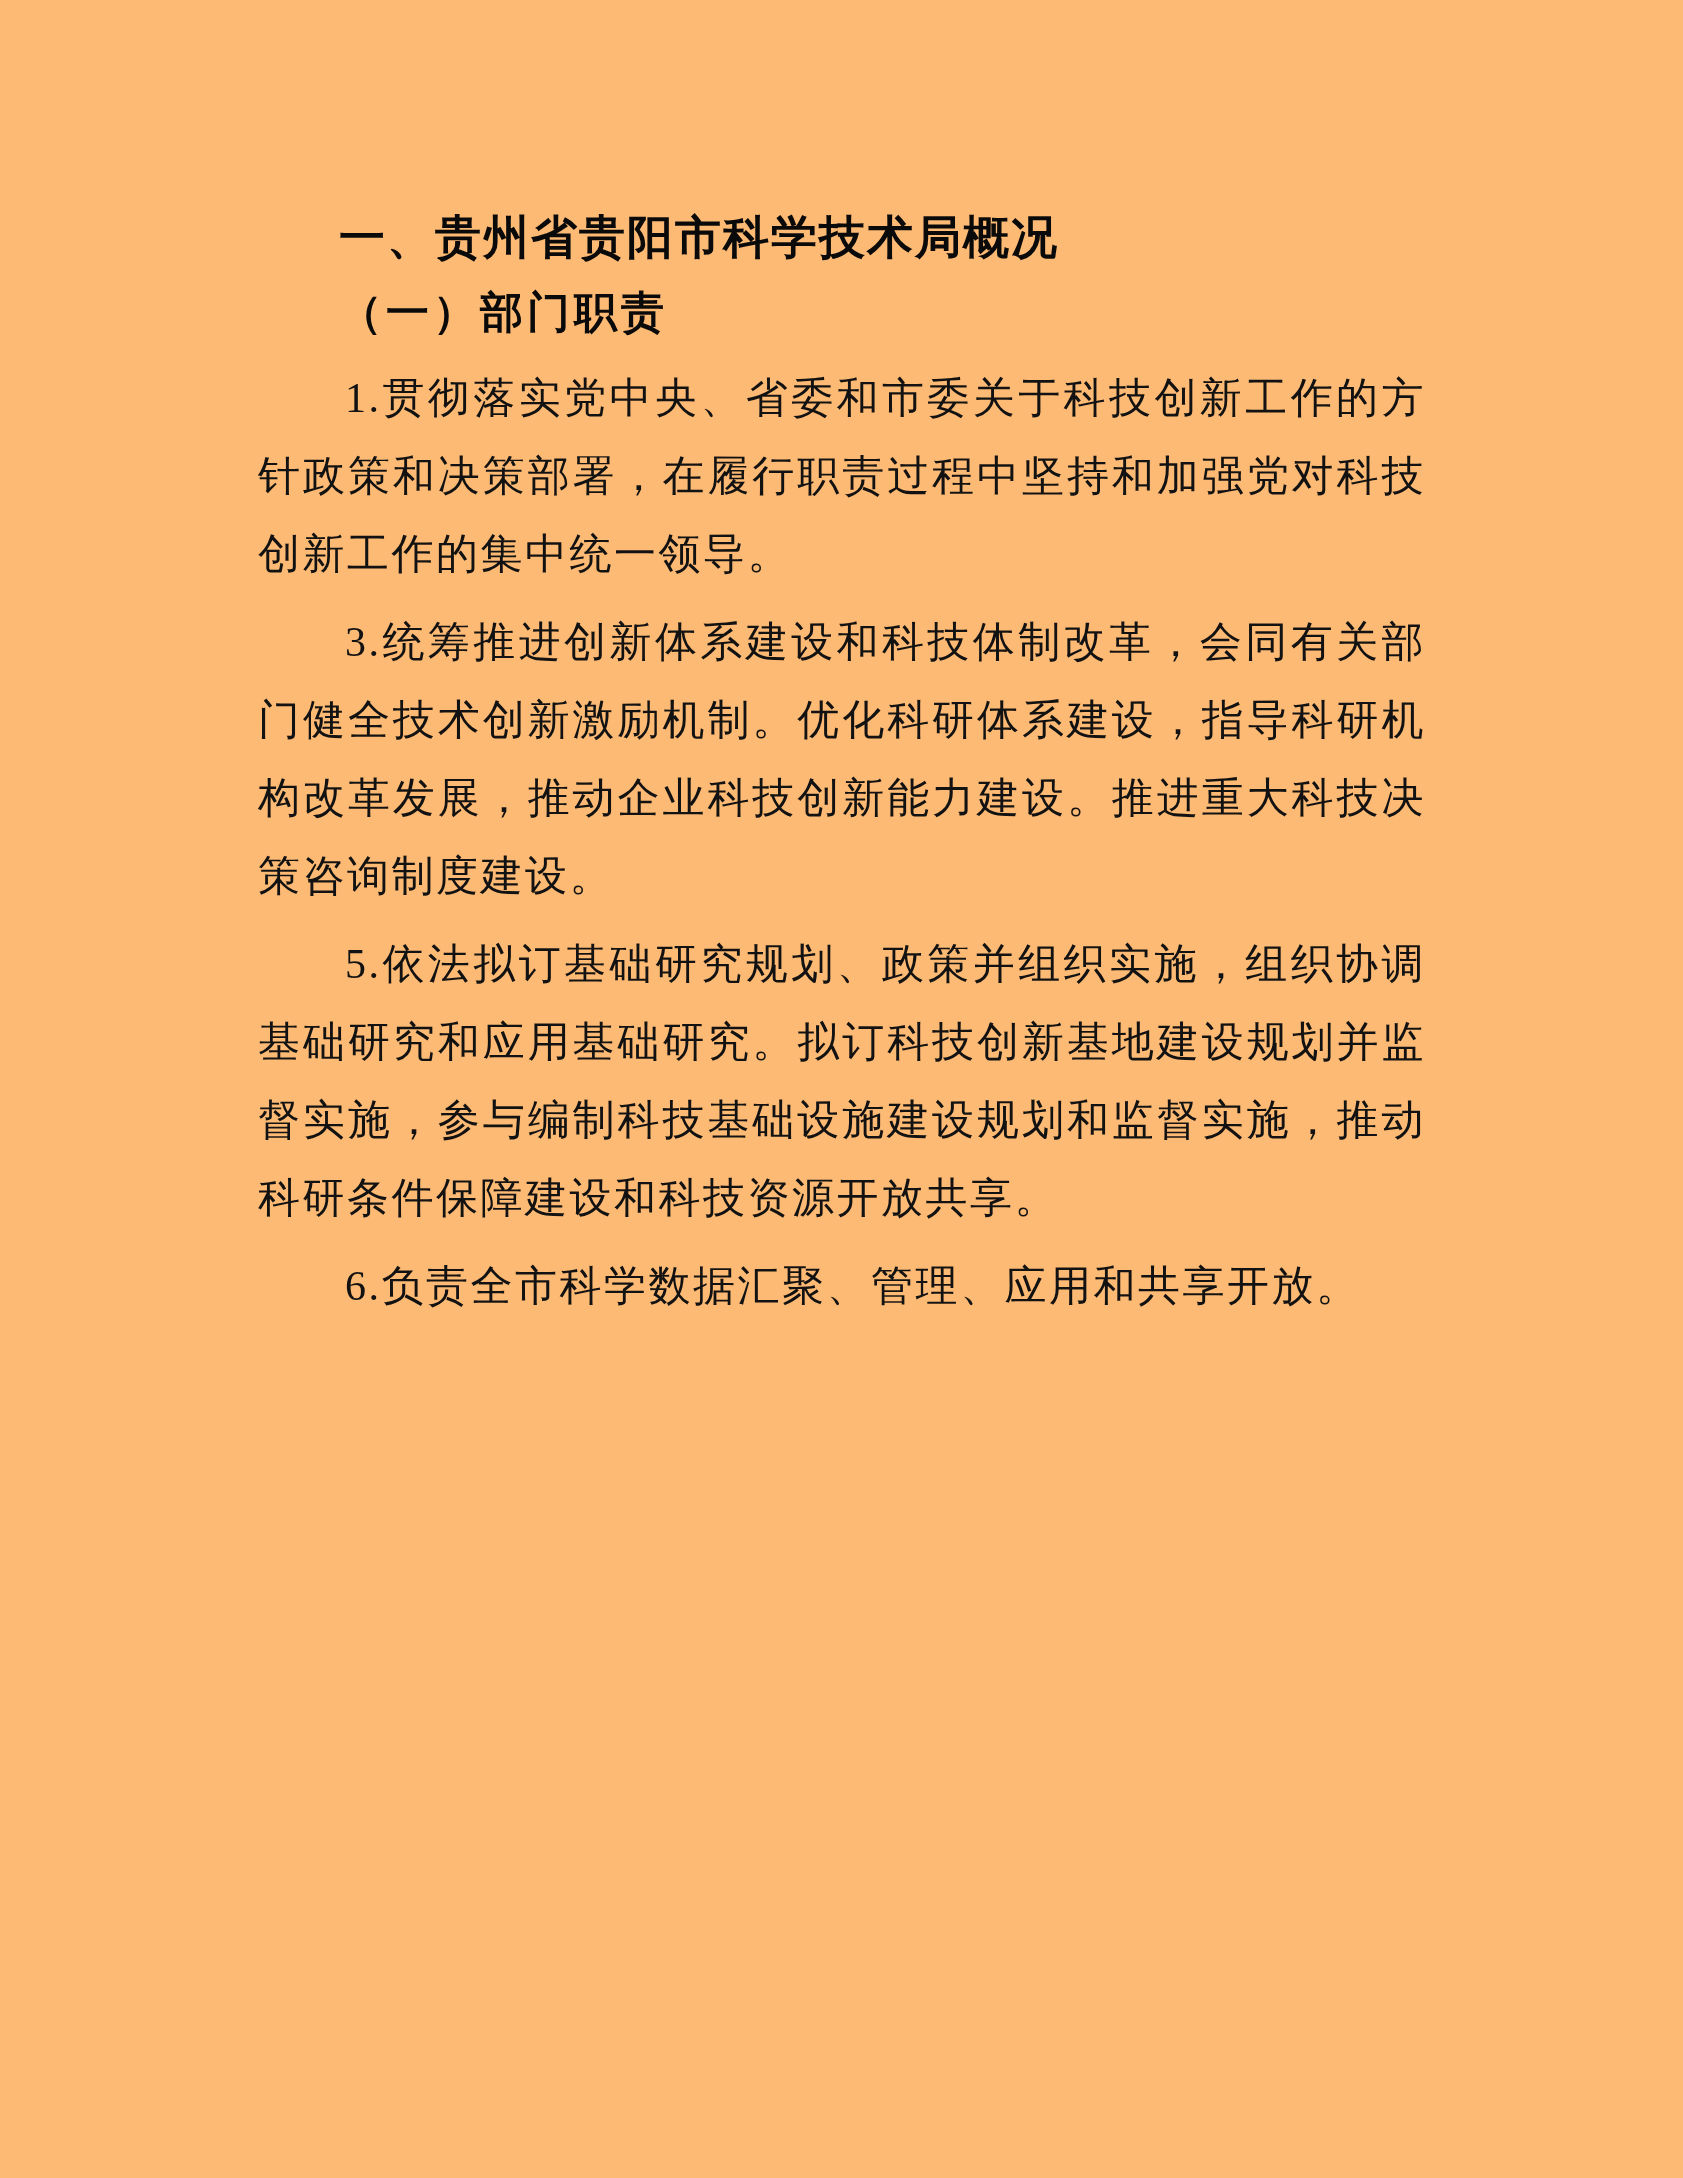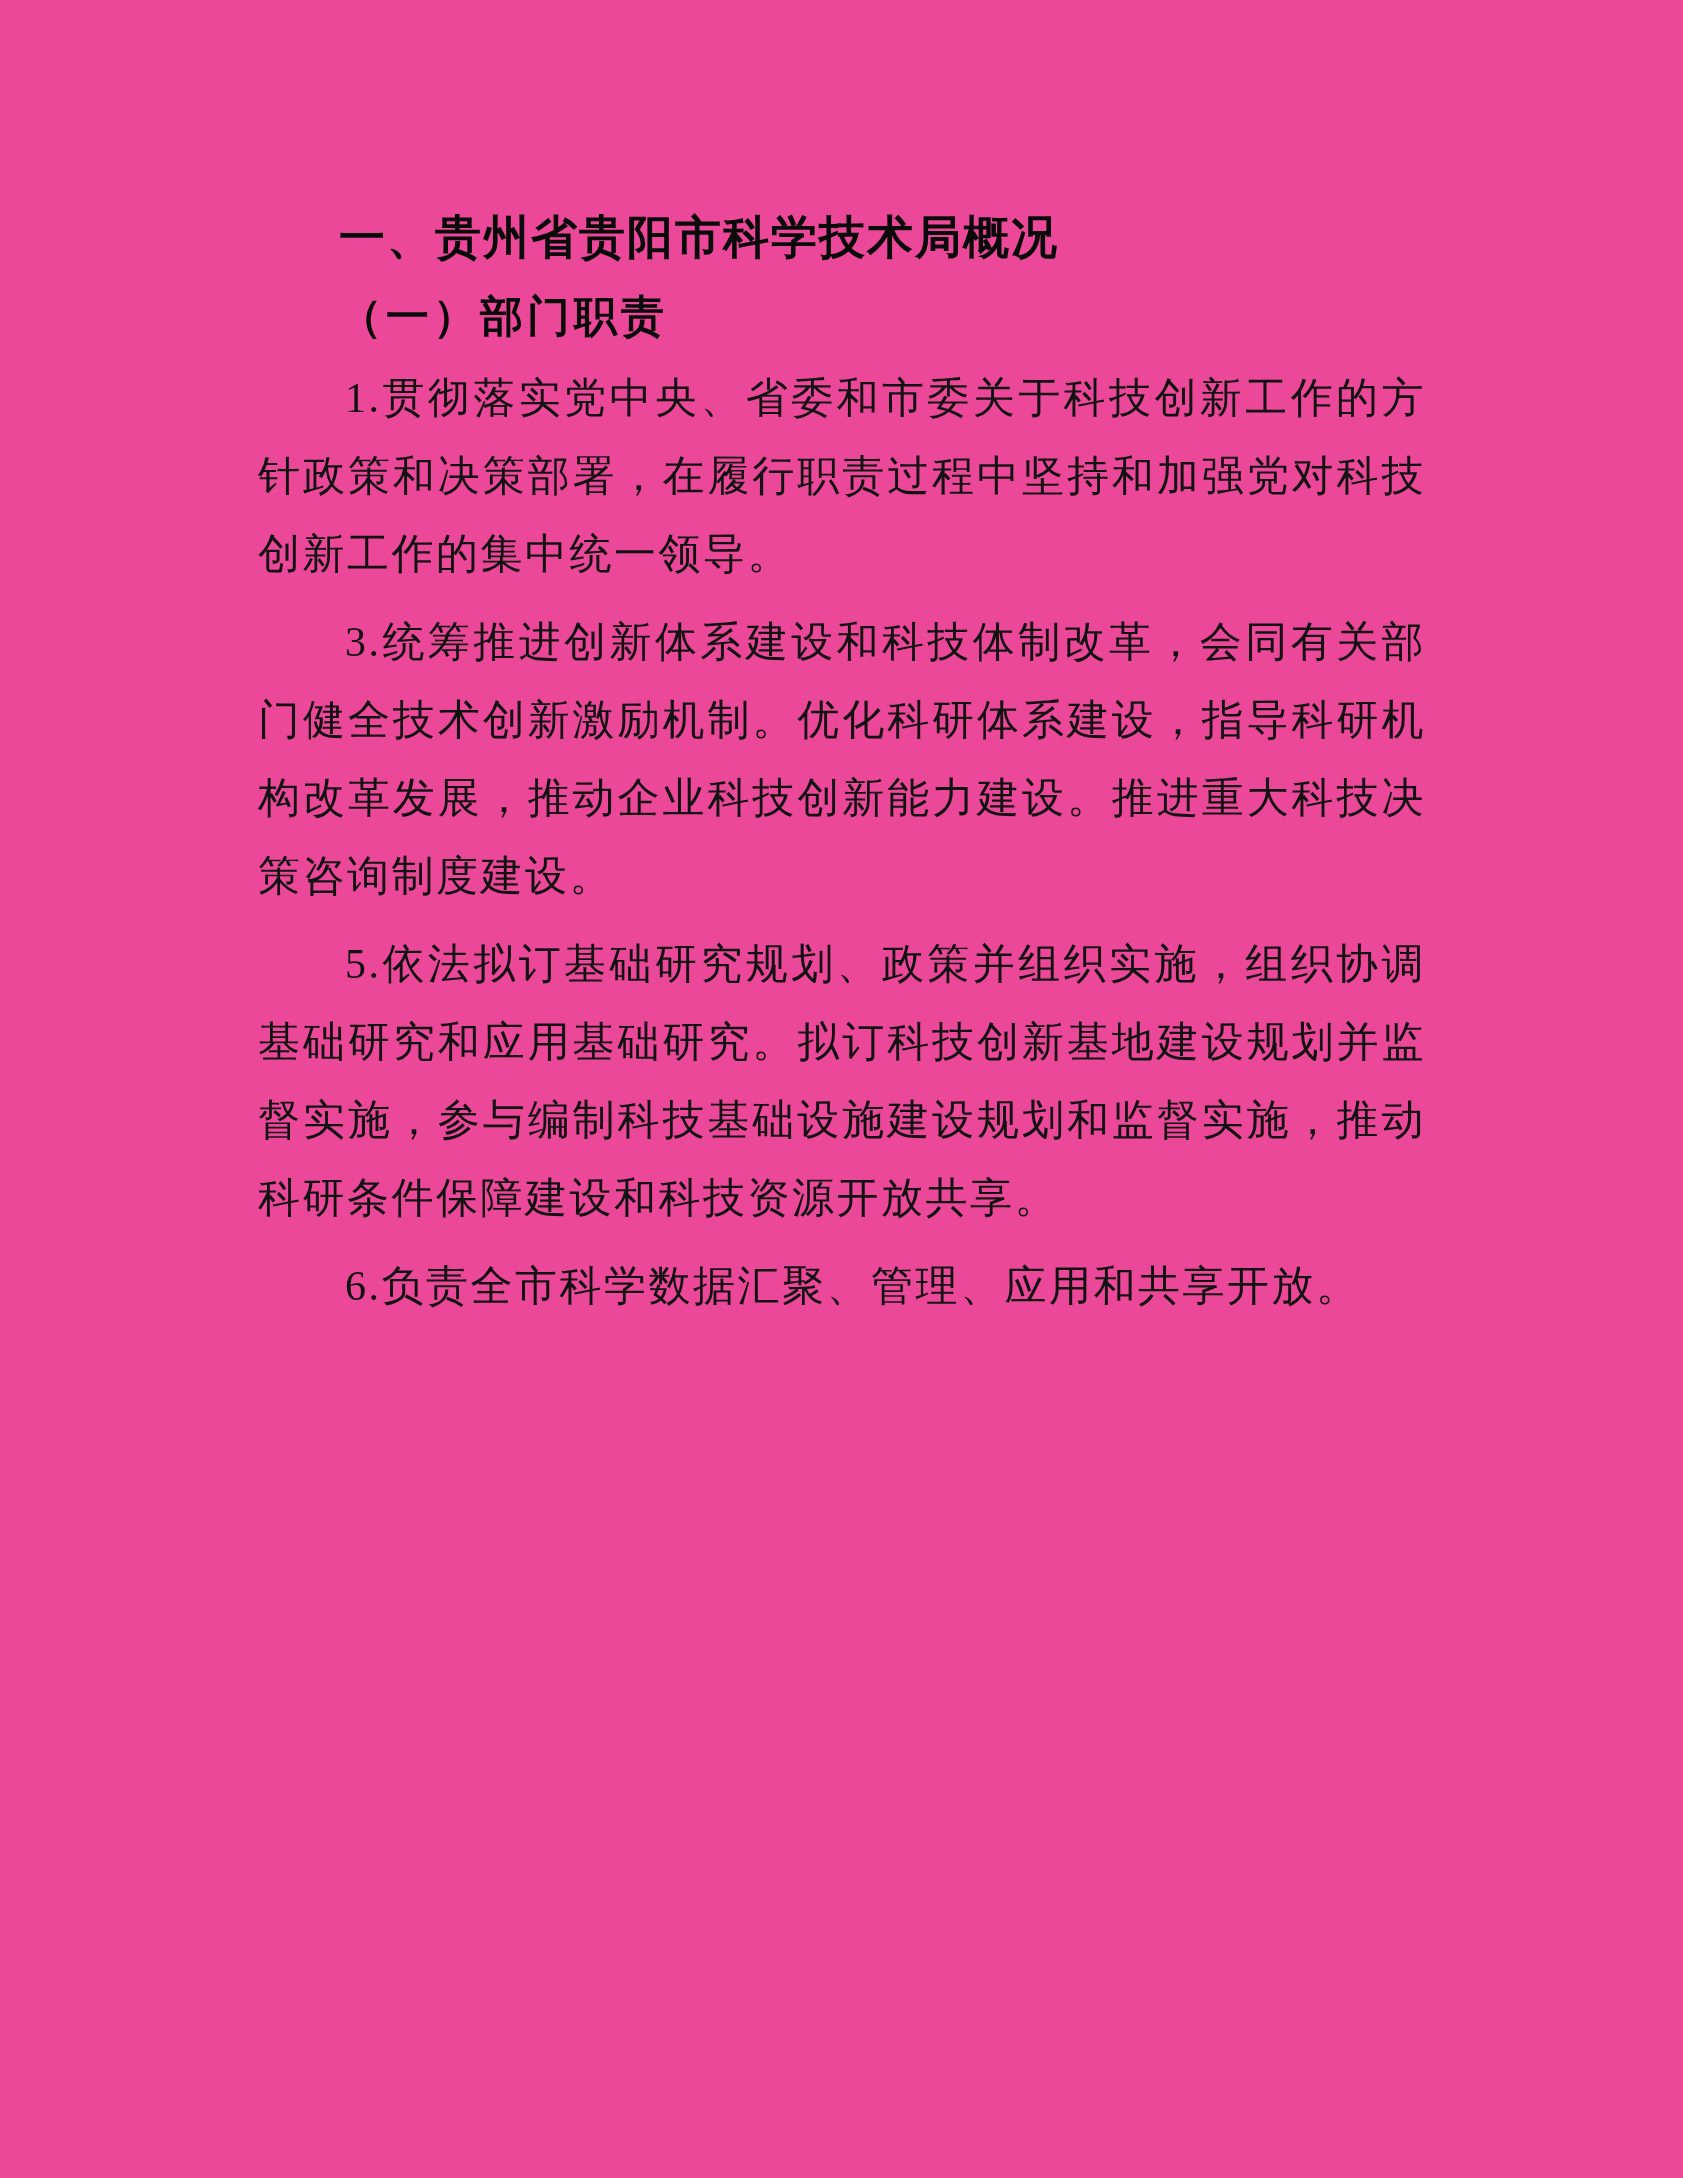--- a/index.html
+++ b/index.html
@@ -4,21 +4,21 @@
 <style>
   html, body {
     margin: 0;
     padding: 0;
     background: #ffffff;
   }
   .page {
     position: relative;
     width: 1683px;
     height: 2178px;
-    background: #ec4899;
+    background: #fdba74;
     overflow: hidden;
     font-family: "Liberation Serif", serif;
     color: #121212;
   }
   .doc {
     position: absolute;
     left: 248px;
     top: 210px;
     width: 1188px;
   }
@@ -35,21 +35,21 @@
     white-space: nowrap;
   }
   .doc-subheading {
     margin: 0 0 18px 0;
     padding: 0;
     padding-left: 91px;
     font-size: 43px;
     line-height: 50px;
     font-weight: bold;
     letter-spacing: 4px;
-    font-family: Liberation Sans, sans-serif;
+    font-family: Liberation Mono, monospace;
     color: #0a0a0a;
     white-space: nowrap;
   }
   .doc-body p {
     margin: 10px;
     padding: 0;
     font-size: 42px;
     line-height: 78px;
     letter-spacing: 2.5px;
     text-indent: 87px;

